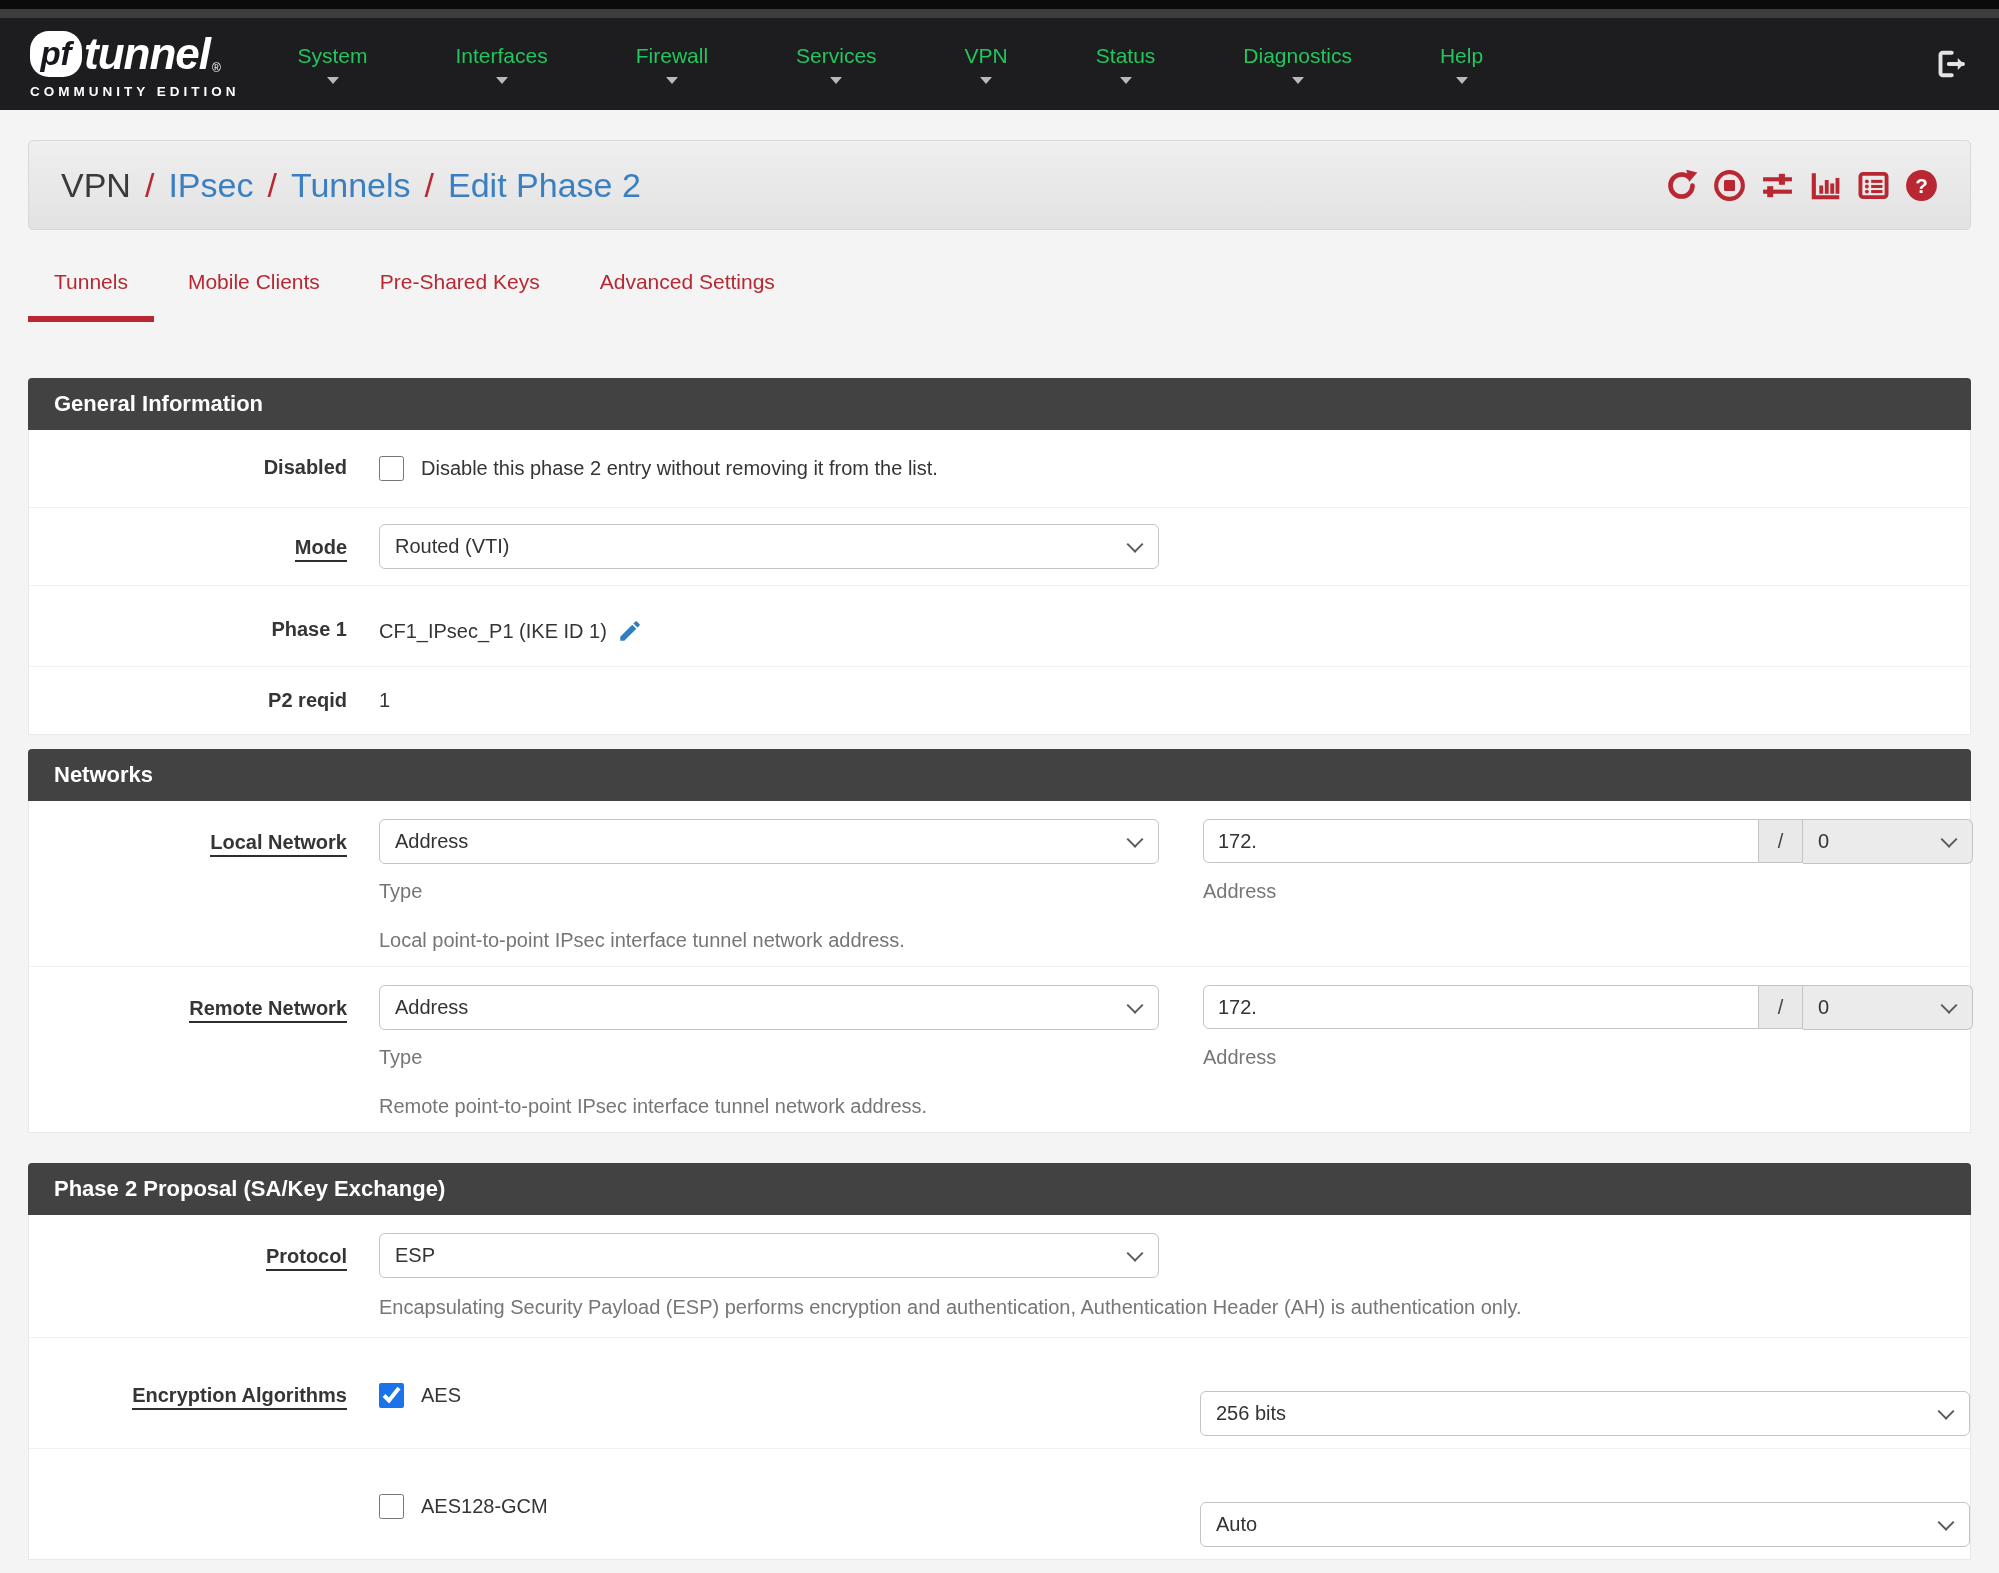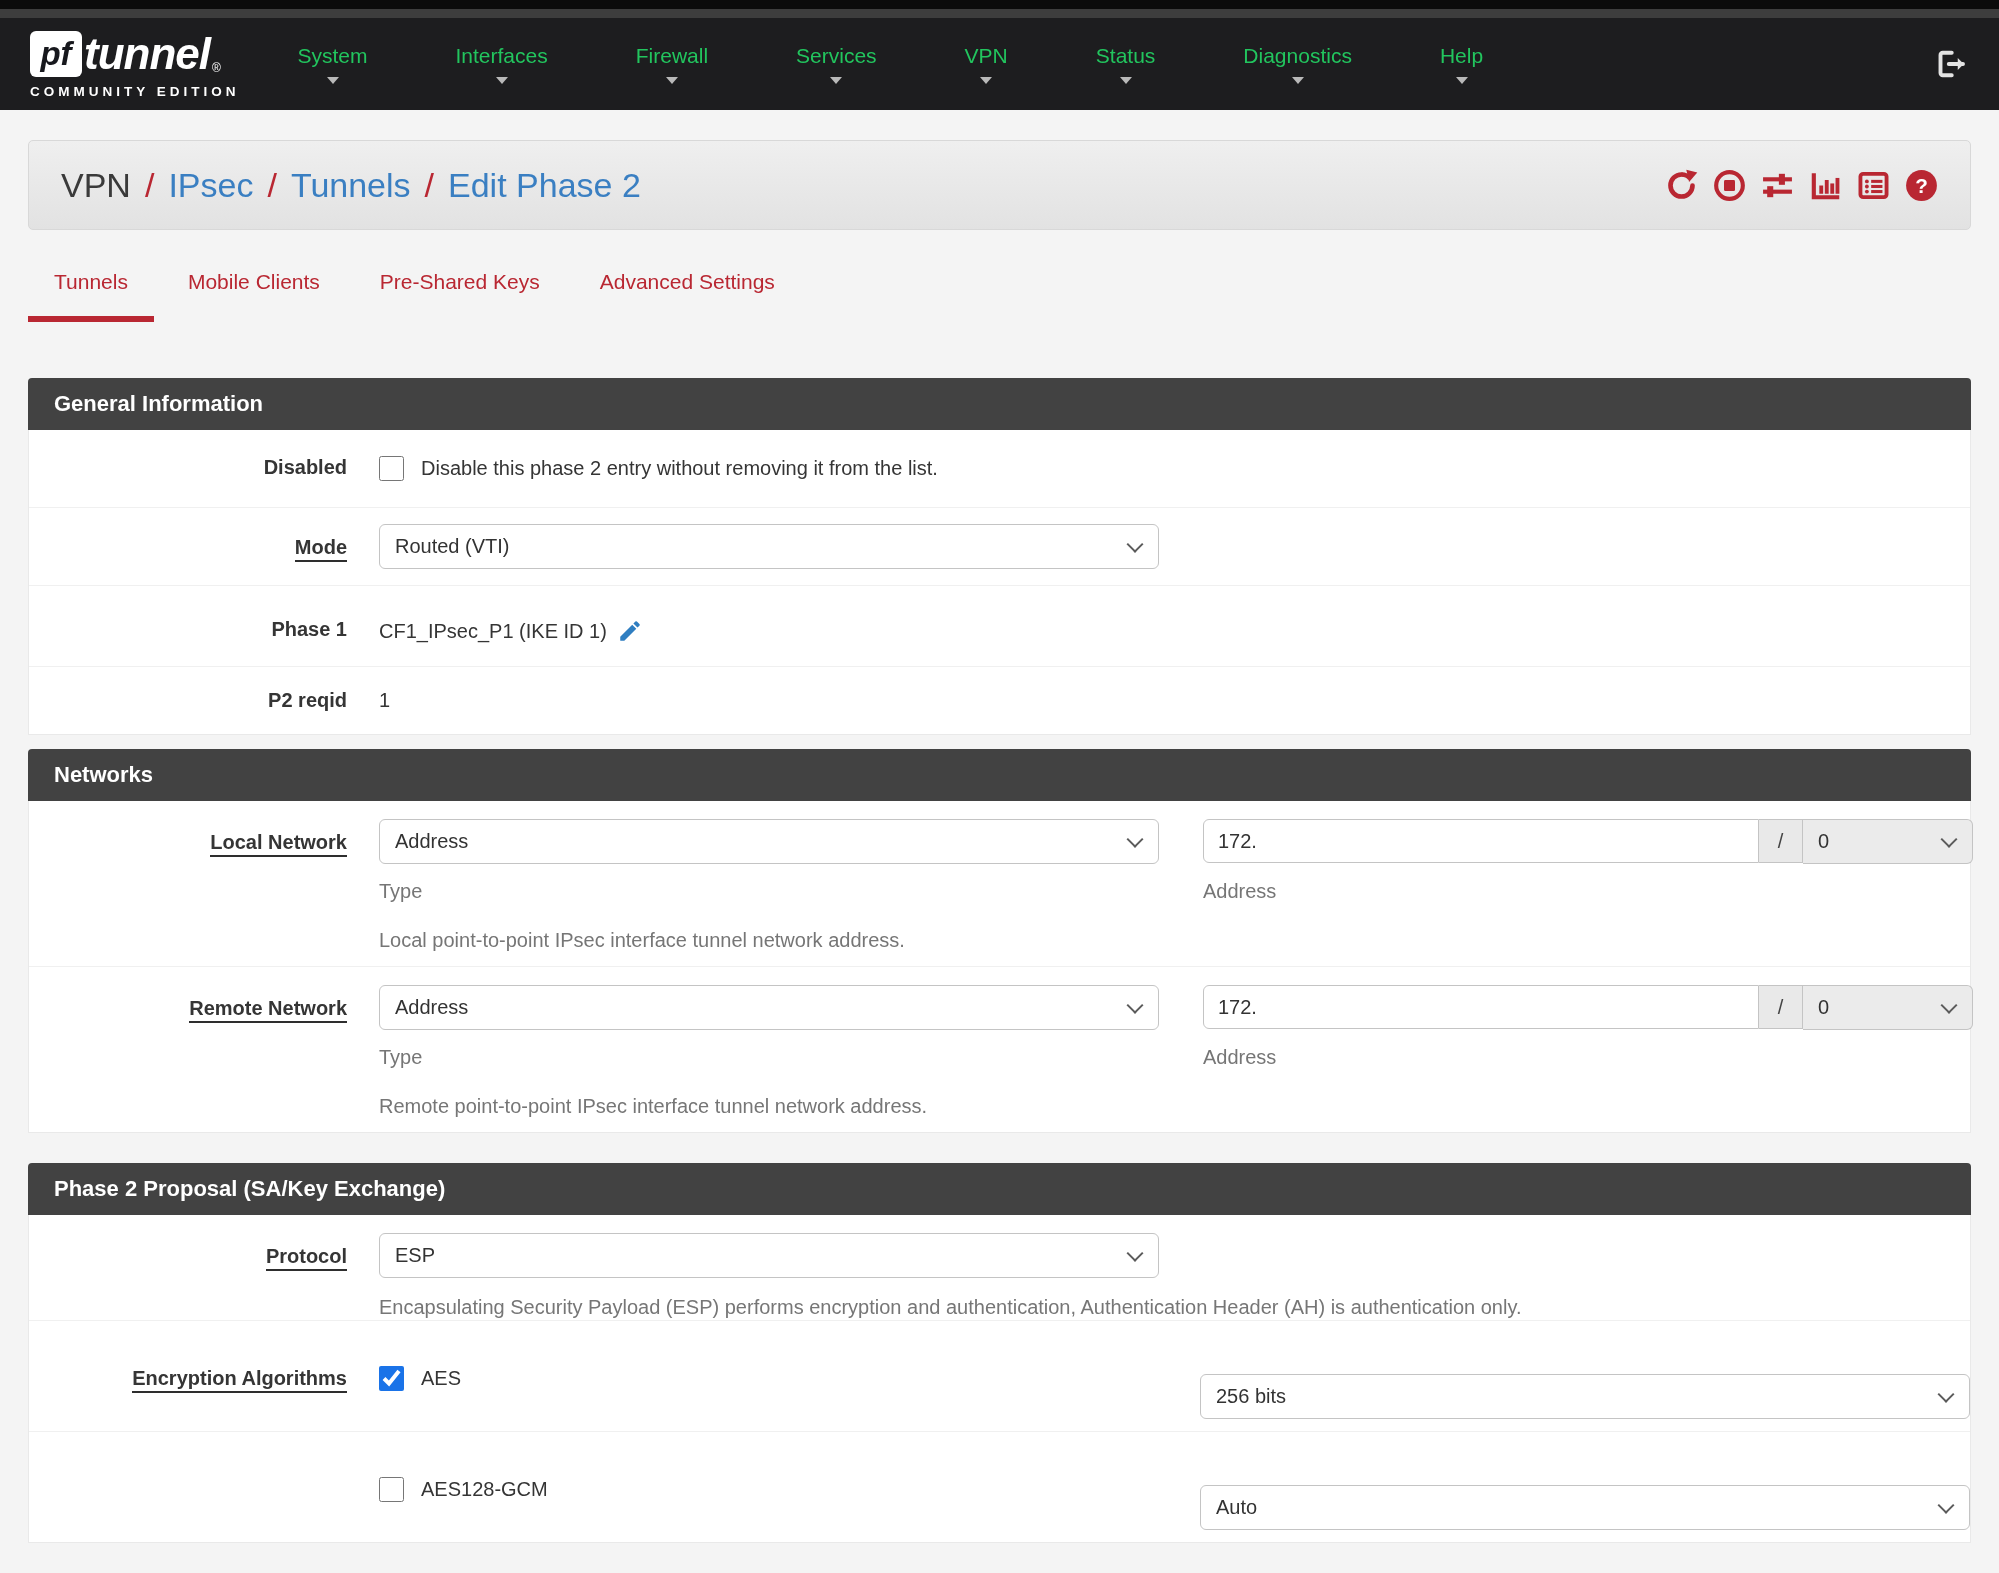--- a/index.html
+++ b/index.html
@@ -18,21 +18,21 @@
   
   .strip-black{height:9px;background:#0b0b0b;}
   .strip-gray{height:9px;background:#3d3d3d;}
   .navbar{
     height:92px;background:#1d1d1f;display:flex;align-items:center;
     padding:0 30px;
   }
   .brand{display:flex;flex-direction:column;justify-content:center;cursor:pointer;}
   .brand-row{display:flex;align-items:center;}
   .pf-tile{
-    width:52px;height:46px;background:#fff;border-radius:6px;
+    width:52px;height:46px;background:#fff;border-radius:19px;
     display:flex;align-items:center;justify-content:center;
     font-style:italic;font-weight:bold;font-size:33px;color:#17181d;
   }
   .sense{color:#fff;font-style:italic;font-weight:bold;font-size:44px;letter-spacing:-1px;margin-left:2px;}
   .reg{color:#fff;font-size:12px;align-self:flex-end;margin:0 0 4px 2px;}
   .edition{color:#fff;font-weight:bold;font-size:13.5px;letter-spacing:4px;margin-top:5px;}
   .nav-items{display:flex;list-style:none;margin-left:58px;gap:88px;}
   .nav-items li{
     color:#22c55e;font-size:21px;display:flex;align-items:center;gap:9px;cursor:pointer;white-space:nowrap;flex-direction:column;
   }
@@ -83,21 +83,21 @@
   
   .frow.r-desc{padding:22px 0;}
   .frow.r-disabled{padding:26px 0;align-items:flex-start;}
   .frow.r-disabled .flabel{padding-top:0;}
   .frow.r-mode{padding:16px 0;}
   .frow.r-mode .flabel{padding-top:12px;}
   .frow.r-static{padding:22px 0;}
   .frow.r-static .flabel{padding-top:0;}
   .frow.r-net{padding:18px 0 14px;}
   .frow.r-net .flabel{padding-top:12px;}
-  .frow.r-proto{padding:18px 0 1px;}
+  .frow.r-proto{padding:18px 0 18px;}
   .frow.r-proto .flabel{padding-top:12px;}
   .frow.r-enc{padding:16px 0 12px;align-items:center;}
   .frow.r-enc .flabel{padding-top:0;}
   
   .text-input{
     width:780px;height:44px;border:1px solid #c4c4c4;border-radius:6px;
     font-family:inherit;font-size:20px;color:#333;padding:0 14px;background:#fff;outline:none;
   }
   .text-input.focused{
     border-color:#7ab3e2;

